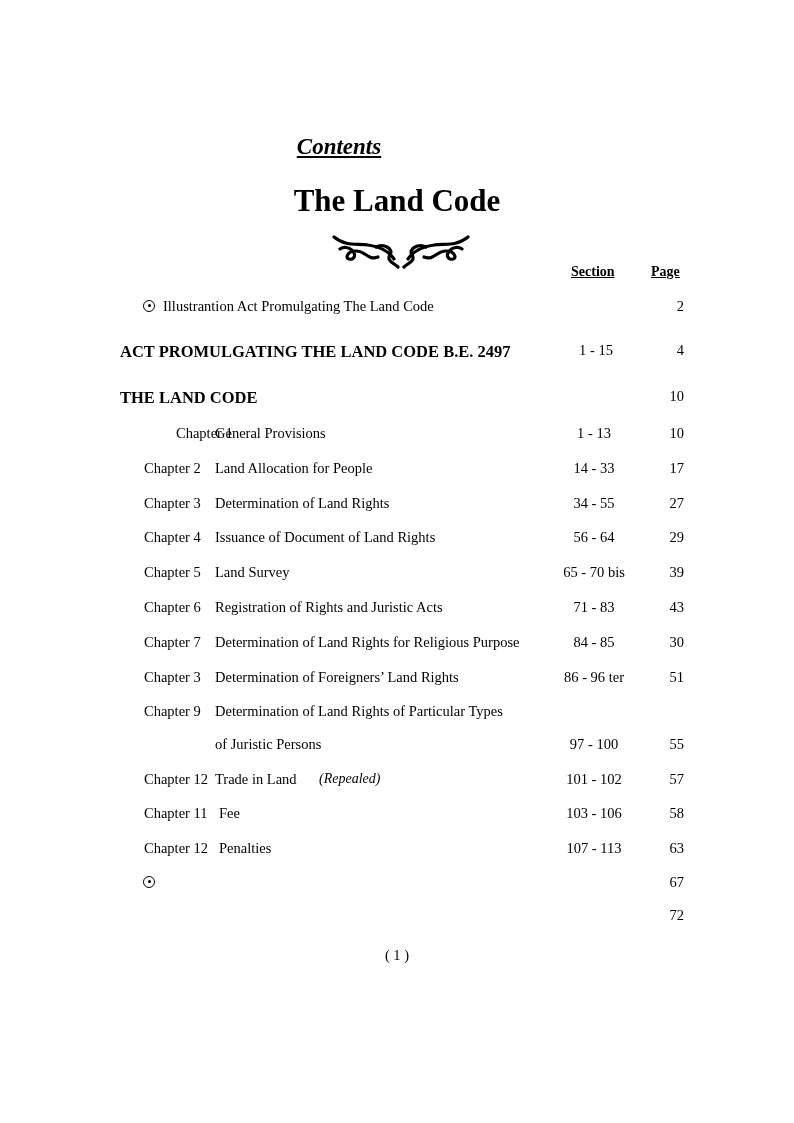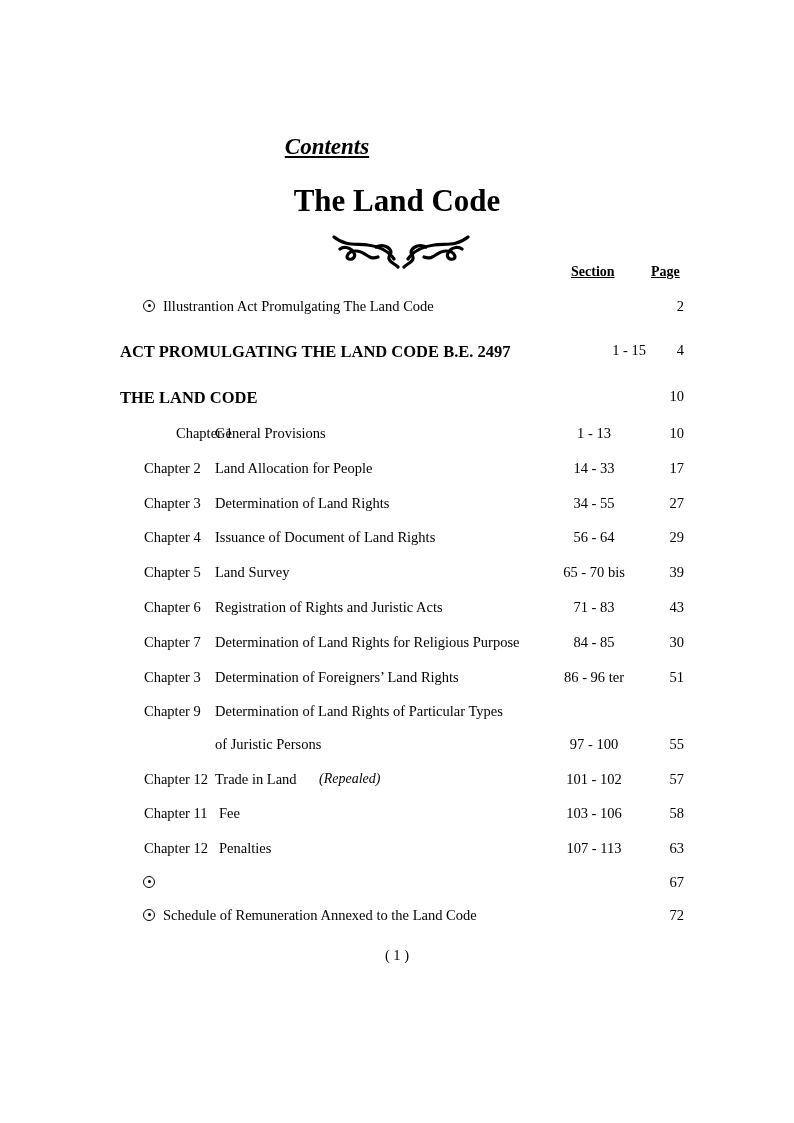--- a/index.html
+++ b/index.html
@@ -1,18 +1,18 @@
 <!DOCTYPE html>
 <html><head>
 <meta charset="utf-8">
 <style>
   html, body { margin:0; padding:0; background:#ffffff; }
   body { width:794px; height:1123px; position:relative; font-family:"Liberation Serif", "DejaVu Serif", serif; color:#000; overflow:hidden; }
   .abs { position:absolute; white-space:nowrap; }
-  .contents-title { left:0; width:654px; top:134px; text-align:center; font-size:23px; font-weight:bold; font-style:italic; text-decoration:underline; }
+  .contents-title { left:12px; width:654px; top:134px; text-align:center; font-size:23px; font-weight:bold; font-style:italic; text-decoration:underline; }
   .main-title { left:0; width:794px; top:183px; text-align:center; font-size:31px; font-weight:bold; }
   .ornament { left:332px; top:233px; width:138px; height:36px; }
   .col-head { font-size:14px; font-weight:bold; text-decoration:underline; top:264px; }
   .row { position:absolute; left:0; width:794px; height:22px; font-size:14.5px; }
   .row span { position:absolute; white-space:nowrap; }
   .big { font-size:16.5px; font-weight:bold; }
   .bullet { display:inline-block; width:10px; height:10px; border:1px solid #000; border-radius:50%; position:relative; vertical-align:middle; margin-right:8px; top:-2px; }
   .bullet::after { content:""; position:absolute; width:3px; height:3px; background:#000; border-radius:50%; left:3.5px; top:3.5px; }
   .sec { text-align:center; width:100px; }
   .pg { text-align:right; width:60px; }
@@ -39,21 +39,21 @@
 <div class="abs col-head" style="left:571px;">Section</div>
 <div class="abs col-head" style="left:651px;">Page</div>
 
 <div class="row" style="top:298px;">
   <span style="left:143px;"><i class="bullet"></i><span style="position:static">Illustrantion Act Promulgating The Land Code</span></span>
   <span class="pg" style="left:624px;">2</span>
 </div>
 
 <div class="row big" style="top:342px;">
   <span style="left:120px;">ACT PROMULGATING THE LAND CODE  B.E. 2497</span>
-  <span class="sec" style="left:546px; font-weight:normal; font-size:14.5px;text-align:right;">1 - 15</span>
+  <span class="sec" style="left:546px; font-weight:normal; font-size:14.5px;">1 - 15</span>
   <span class="pg" style="left:624px; font-weight:normal; font-size:14.5px;">4</span>
 </div>
 
 <div class="row big" style="top:388px;">
   <span style="left:120px;">THE LAND CODE</span>
   <span class="pg" style="left:624px; font-weight:normal; font-size:14.5px;">10</span>
 </div>
 
 <div class="row" style="top:425px;">
   <span style="left:144px;margin-left:32px;">Chapter 1</span>
@@ -132,17 +132,16 @@
   <span style="left:219px;">Penalties</span>
   <span class="sec" style="left:544px;">107 - 113</span>
   <span class="pg" style="left:624px;">63</span>
 </div>
 
 <div class="row" style="top:874px;">
   <span style="left:143px;"><i class="bullet"></i></span>
   <span class="pg" style="left:624px;">67</span>
 </div>
 <div class="row" style="top:907px;">
-  <span style="left:143px;"><i class="bullet"></i><span style="position:static">Schedule of Remuneration Annexed to the Land Code</span></span>
   <span class="pg" style="left:624px;">72</span>
 </div>
 
 <div class="abs footer">( 1 )</div>
 
 </body></html>

